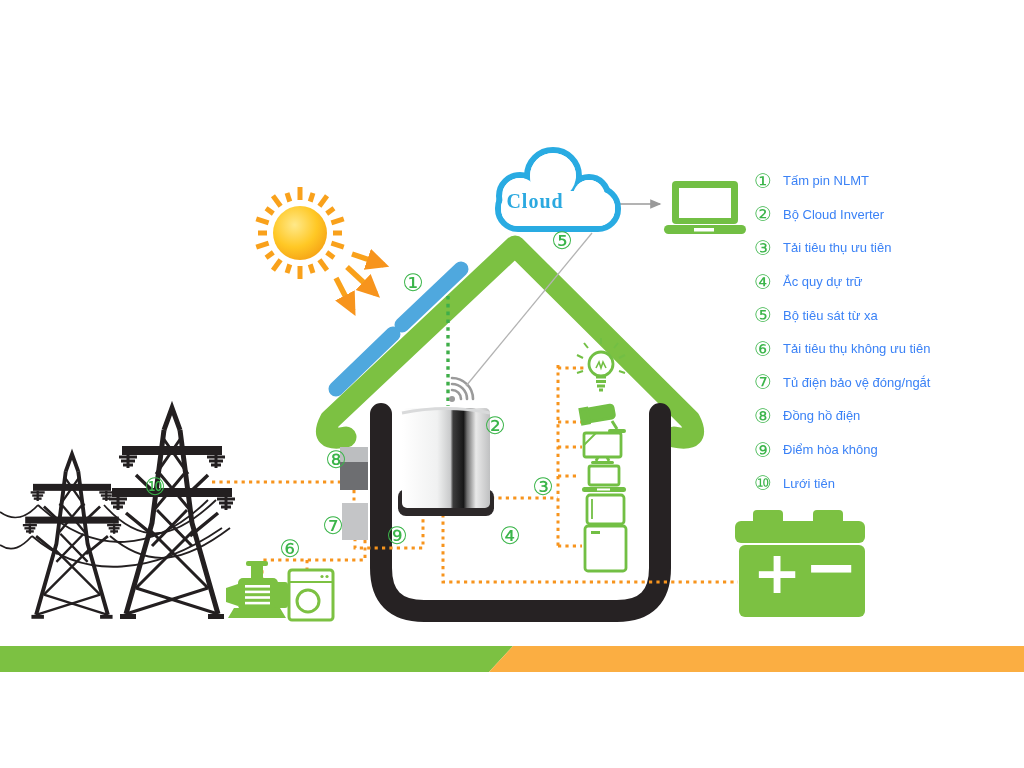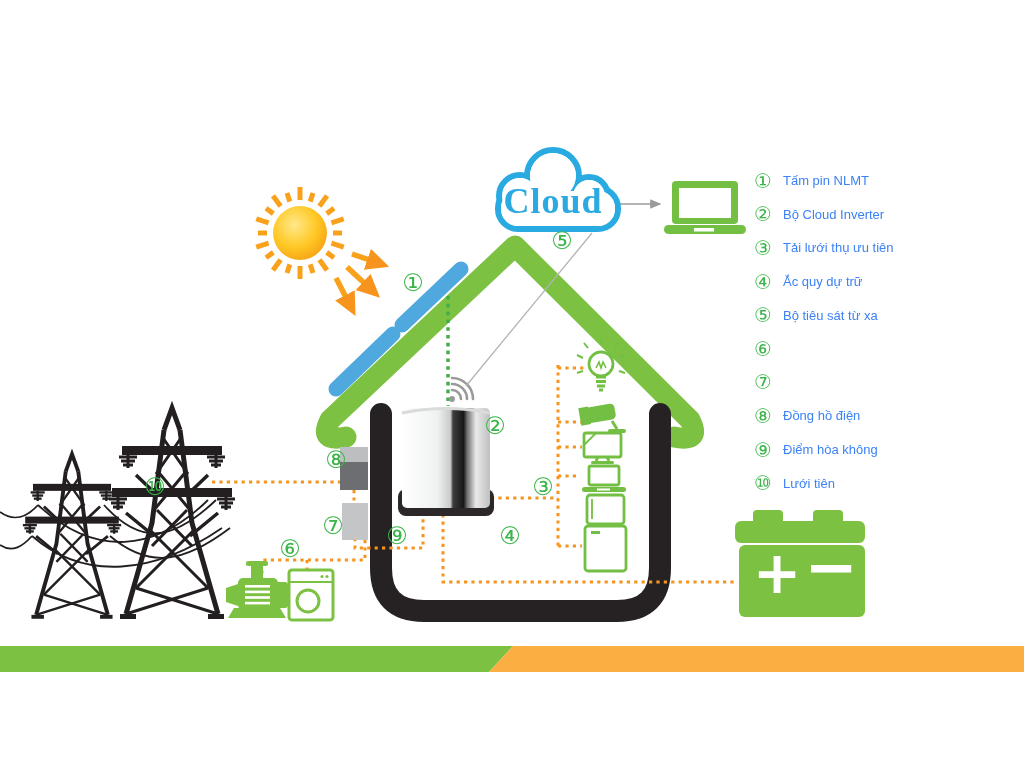--- a/index.html
+++ b/index.html
@@ -1,20 +1,20 @@
 <!DOCTYPE html>
 <html><head>
 <meta charset="utf-8">
 <style>
   html,body{margin:0;padding:0;background:#fff;}
   .scene{position:relative;width:1024px;height:768px;background:#fff;overflow:hidden;
          font-family:"Liberation Sans",sans-serif;}
   .scene svg{position:absolute;left:0;top:0;}
-  .cloud-label{position:absolute;left:553px;top:201px;transform:translate(-50%,-50%);
-      font-family:"Liberation Serif",serif;font-weight:bold;font-size:36px;color:#2BA9E0;letter-spacing:1px;}
+  .cloud-label{position:absolute;left:535px;top:201px;transform:translate(-50%,-50%);
+      font-family:"Liberation Serif",serif;font-weight:bold;font-size:20px;color:#2BA9E0;letter-spacing:1px;}
   .marker{position:absolute;transform:translate(-50%,-50%);color:#3BB54A;font-size:24px;line-height:1;
       font-family:"DejaVu Sans",sans-serif;}
   .legend{position:absolute;left:752px;top:164px;width:272px;}
   .legend-row{display:flex;align-items:center;height:33.6px;gap:9px;}
   .legend-num{color:#3BB54A;font-size:20px;width:22px;text-align:center;line-height:1;
       font-family:"DejaVu Sans",sans-serif;flex:0 0 auto;}
   .legend-label{color:#3b82f6;font-size:13px;white-space:nowrap;}
   
   .m1{left:413px;top:283px}.m2{left:495px;top:426px}.m3{left:543px;top:487px}
   .m4{left:510px;top:536px}.m5{left:562px;top:241px}.m6{left:290px;top:549px}
@@ -276,35 +276,37 @@
   <div class="legend-row">
     <span class="legend-num">①</span>
     <span class="legend-label">Tấm pin NLMT</span>
   </div>
   <div class="legend-row">
     <span class="legend-num">②</span>
     <span class="legend-label">Bộ Cloud Inverter</span>
   </div>
   <div class="legend-row">
     <span class="legend-num">③</span>
-    <span class="legend-label">Tải lưới thụ ưu tiên</span>
+    <span class="legend-label">Tải tiêu thụ ưu tiên</span>
   </div>
   <div class="legend-row">
     <span class="legend-num">④</span>
     <span class="legend-label">Ắc quy dự trữ</span>
   </div>
   <div class="legend-row">
     <span class="legend-num">⑤</span>
     <span class="legend-label">Bộ tiêu sát từ xa</span>
   </div>
   <div class="legend-row">
     <span class="legend-num">⑥</span>
+    <span class="legend-label">Tải tiêu thụ không ưu tiên</span>
   </div>
   <div class="legend-row">
     <span class="legend-num">⑦</span>
+    <span class="legend-label">Tủ điện bảo vệ đóng/ngắt</span>
   </div>
   <div class="legend-row">
     <span class="legend-num">⑧</span>
     <span class="legend-label">Đồng hồ điện</span>
   </div>
   <div class="legend-row">
     <span class="legend-num">⑨</span>
     <span class="legend-label">Điểm hòa không</span>
   </div>
   <div class="legend-row">

